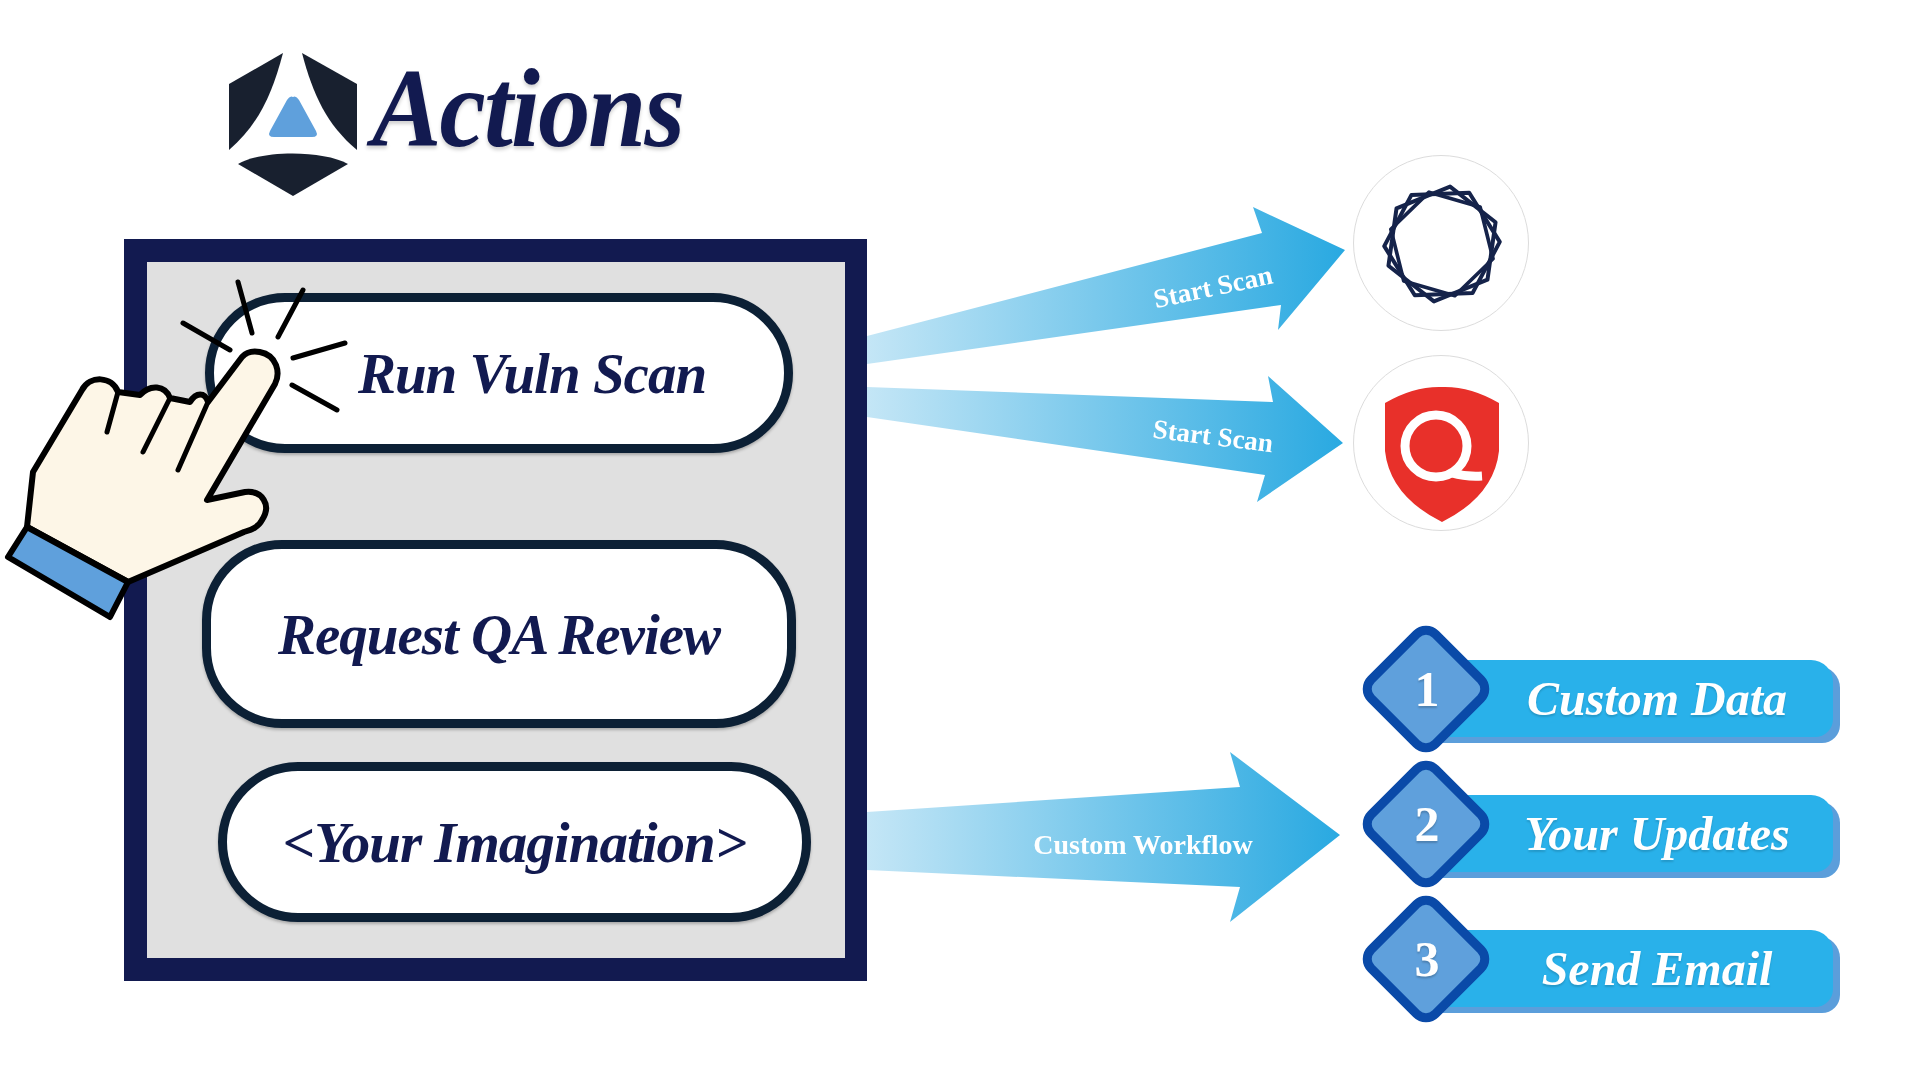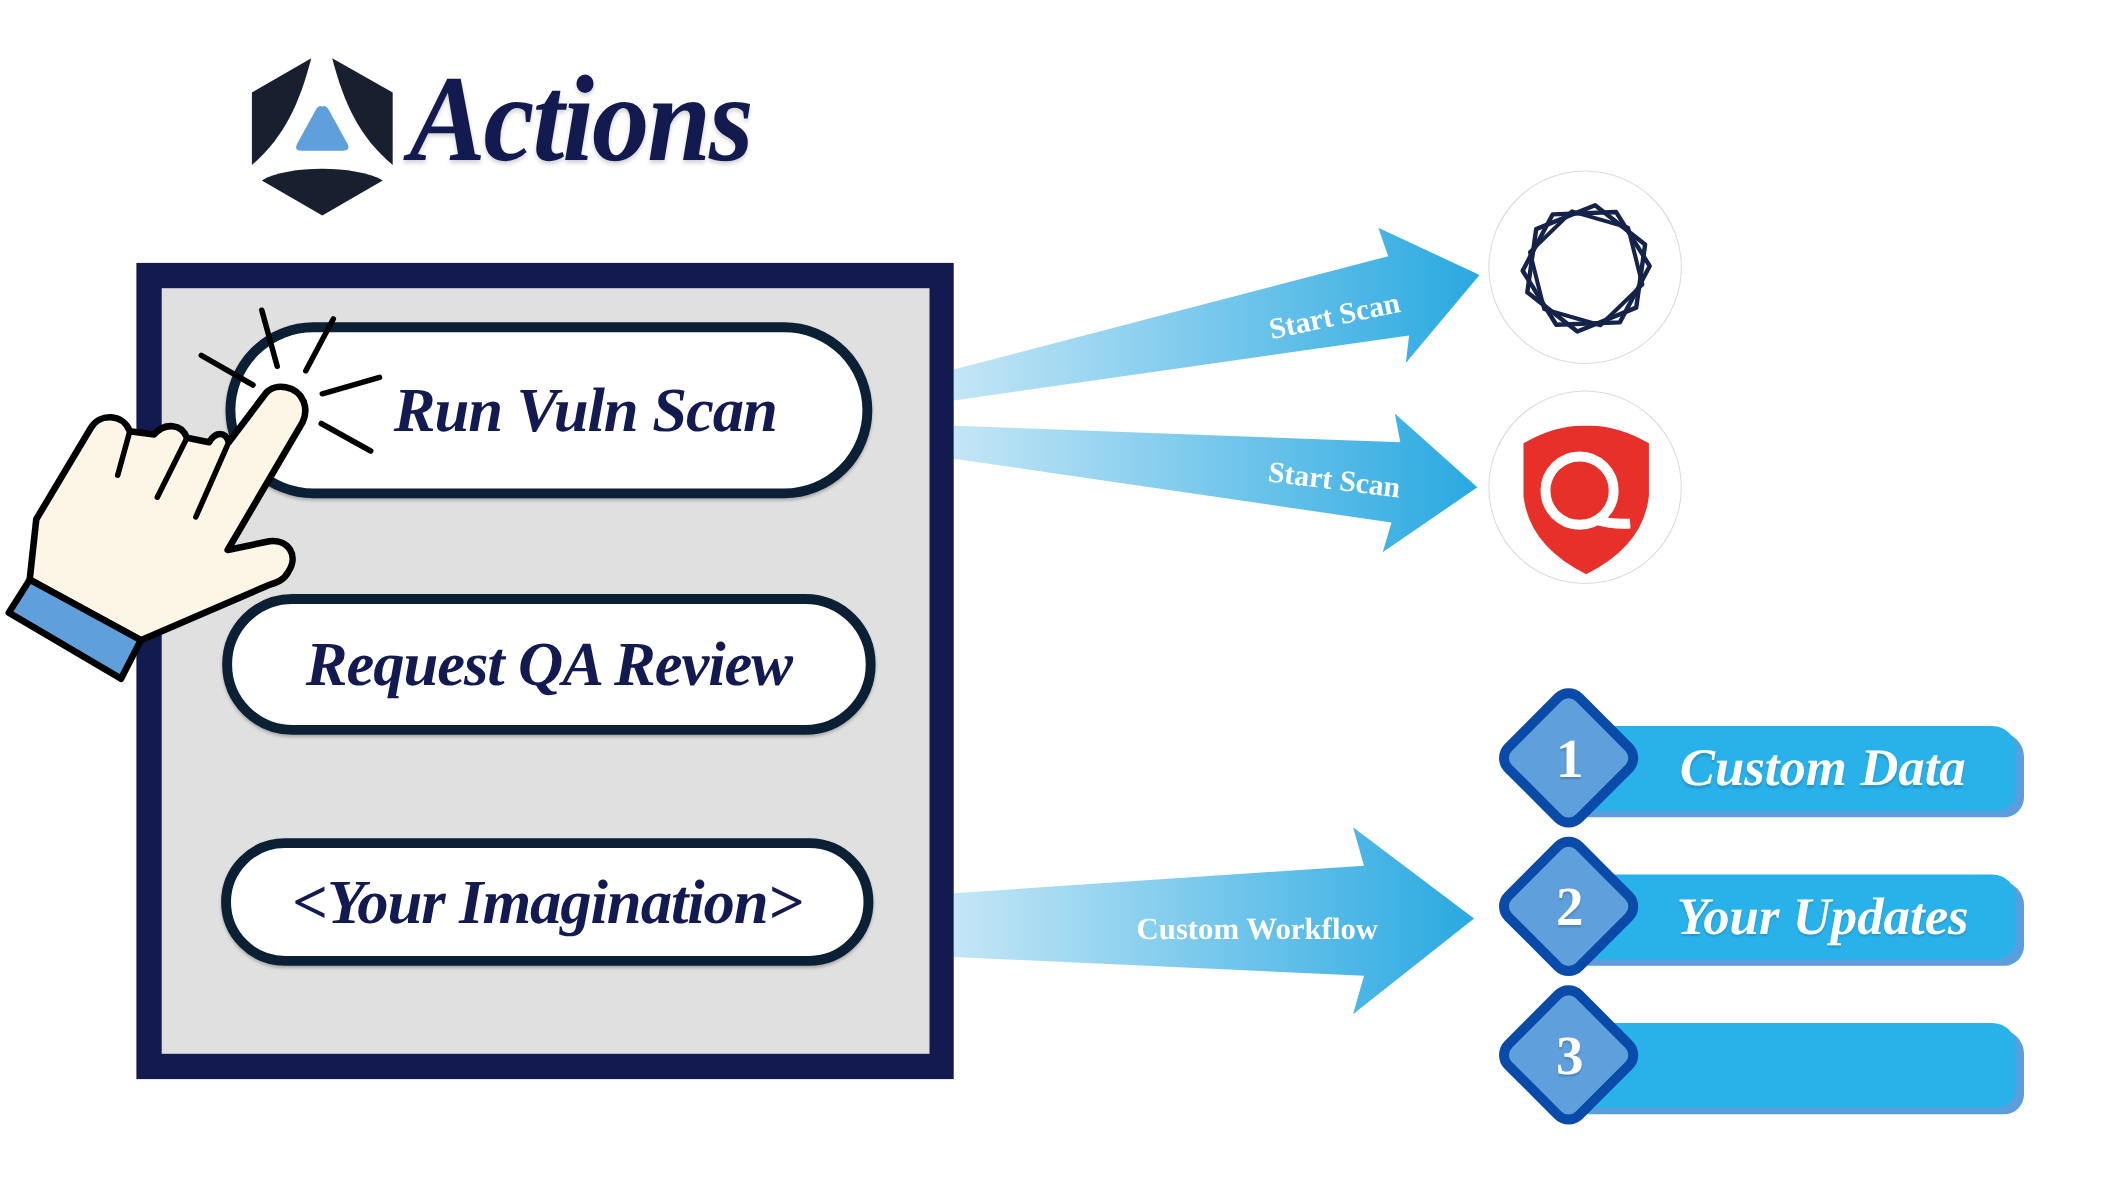--- a/index.html
+++ b/index.html
@@ -16,22 +16,22 @@
   #actions-panel { left: 124px; top: 239px; width: 743px; height: 742px; background: #121a50; box-sizing: border-box; }
   #actions-panel-inner { position: absolute; left: 23px; top: 23px; right: 22px; bottom: 23px; background: #e0e0e0; }
 
   .action-btn { position: absolute; box-sizing: border-box; background: #ffffff; border: 9px solid #0c2035;
                 border-radius: 80px; display: flex; align-items: center; justify-content: center; cursor: pointer;
                 box-shadow: 0 2px 3px rgba(0,0,0,0.25); }
   .action-btn span { font-size: 57px; font-weight: bold; font-style: italic; color: #121a50; white-space: nowrap;
                      letter-spacing: -1px; line-height: 1; }
   #btn-run-vuln-scan { left: 205px; top: 293px; width: 588px; height: 160px; }
   #btn-run-vuln-scan span { margin-left: 66px; }
-  #btn-request-qa { left: 202px; top: 540px; width: 594px; height: 128px; }
-  #btn-your-imagination { left: 201px; top: 762px; width: 593px; height: 116px; }
+  #btn-request-qa { left: 202px; top: 540px; width: 594px; height: 188px; }
+  #btn-your-imagination { left: 218px; top: 762px; width: 593px; height: 160px; }
 
   
   .vendor-circle { position: absolute; width: 176px; height: 176px; border-radius: 50%; background: #fff;
                    border: 1.5px solid #dcdcdc; box-sizing: border-box; }
   #vendor-1 { left: 1353px; top: 155px; }
   #vendor-2 { left: 1353px; top: 355px; }
 
   
   .step { position: absolute; left: 1357px; width: 490px; height: 125px; cursor: pointer; }
   .step .bar-shadow { position: absolute; left: 70px; top: 6px; width: 413px; height: 77px; background: #5b9edb; border-radius: 0 22px 18px 0; }
@@ -143,15 +143,16 @@
 <div id="step-2" class="step">
   <div class="bar-shadow"></div>
   <div class="bar"></div>
   <div class="bar-label">Your Updates</div>
   <div class="diamond"></div>
   <div class="num">2</div>
 </div>
 <div id="step-3" class="step">
   <div class="bar-shadow"></div>
   <div class="bar"></div>
+  <div class="bar-label">Send Email</div>
   <div class="diamond"></div>
   <div class="num">3</div>
 </div>
 
 </body></html>

